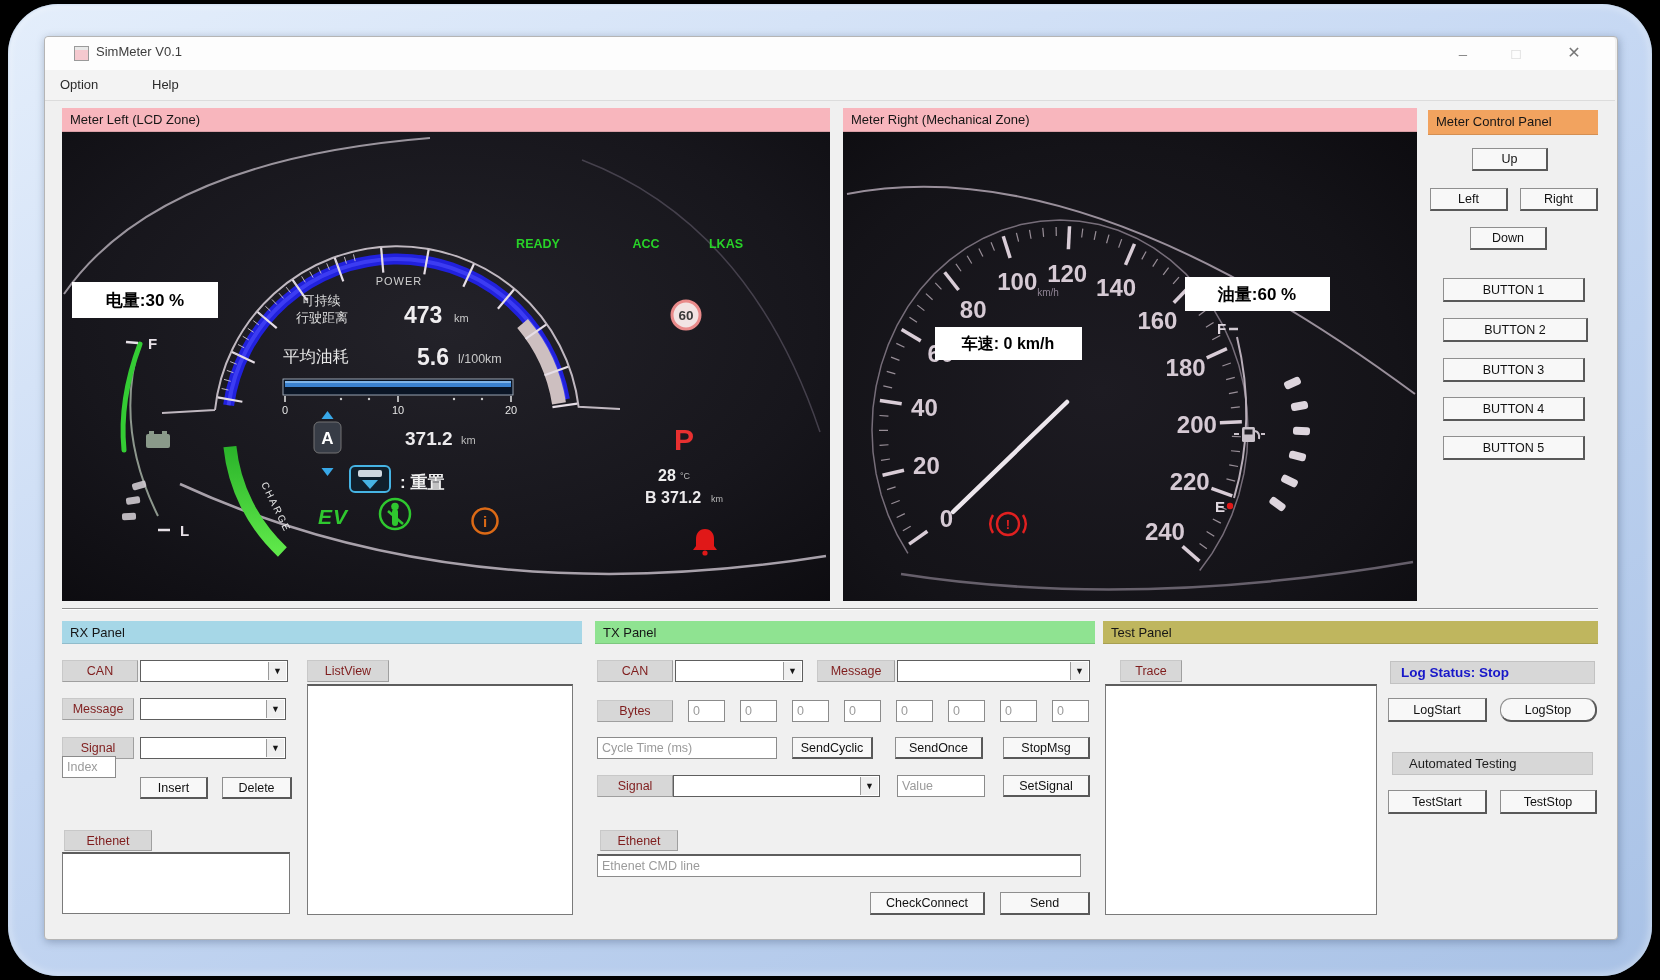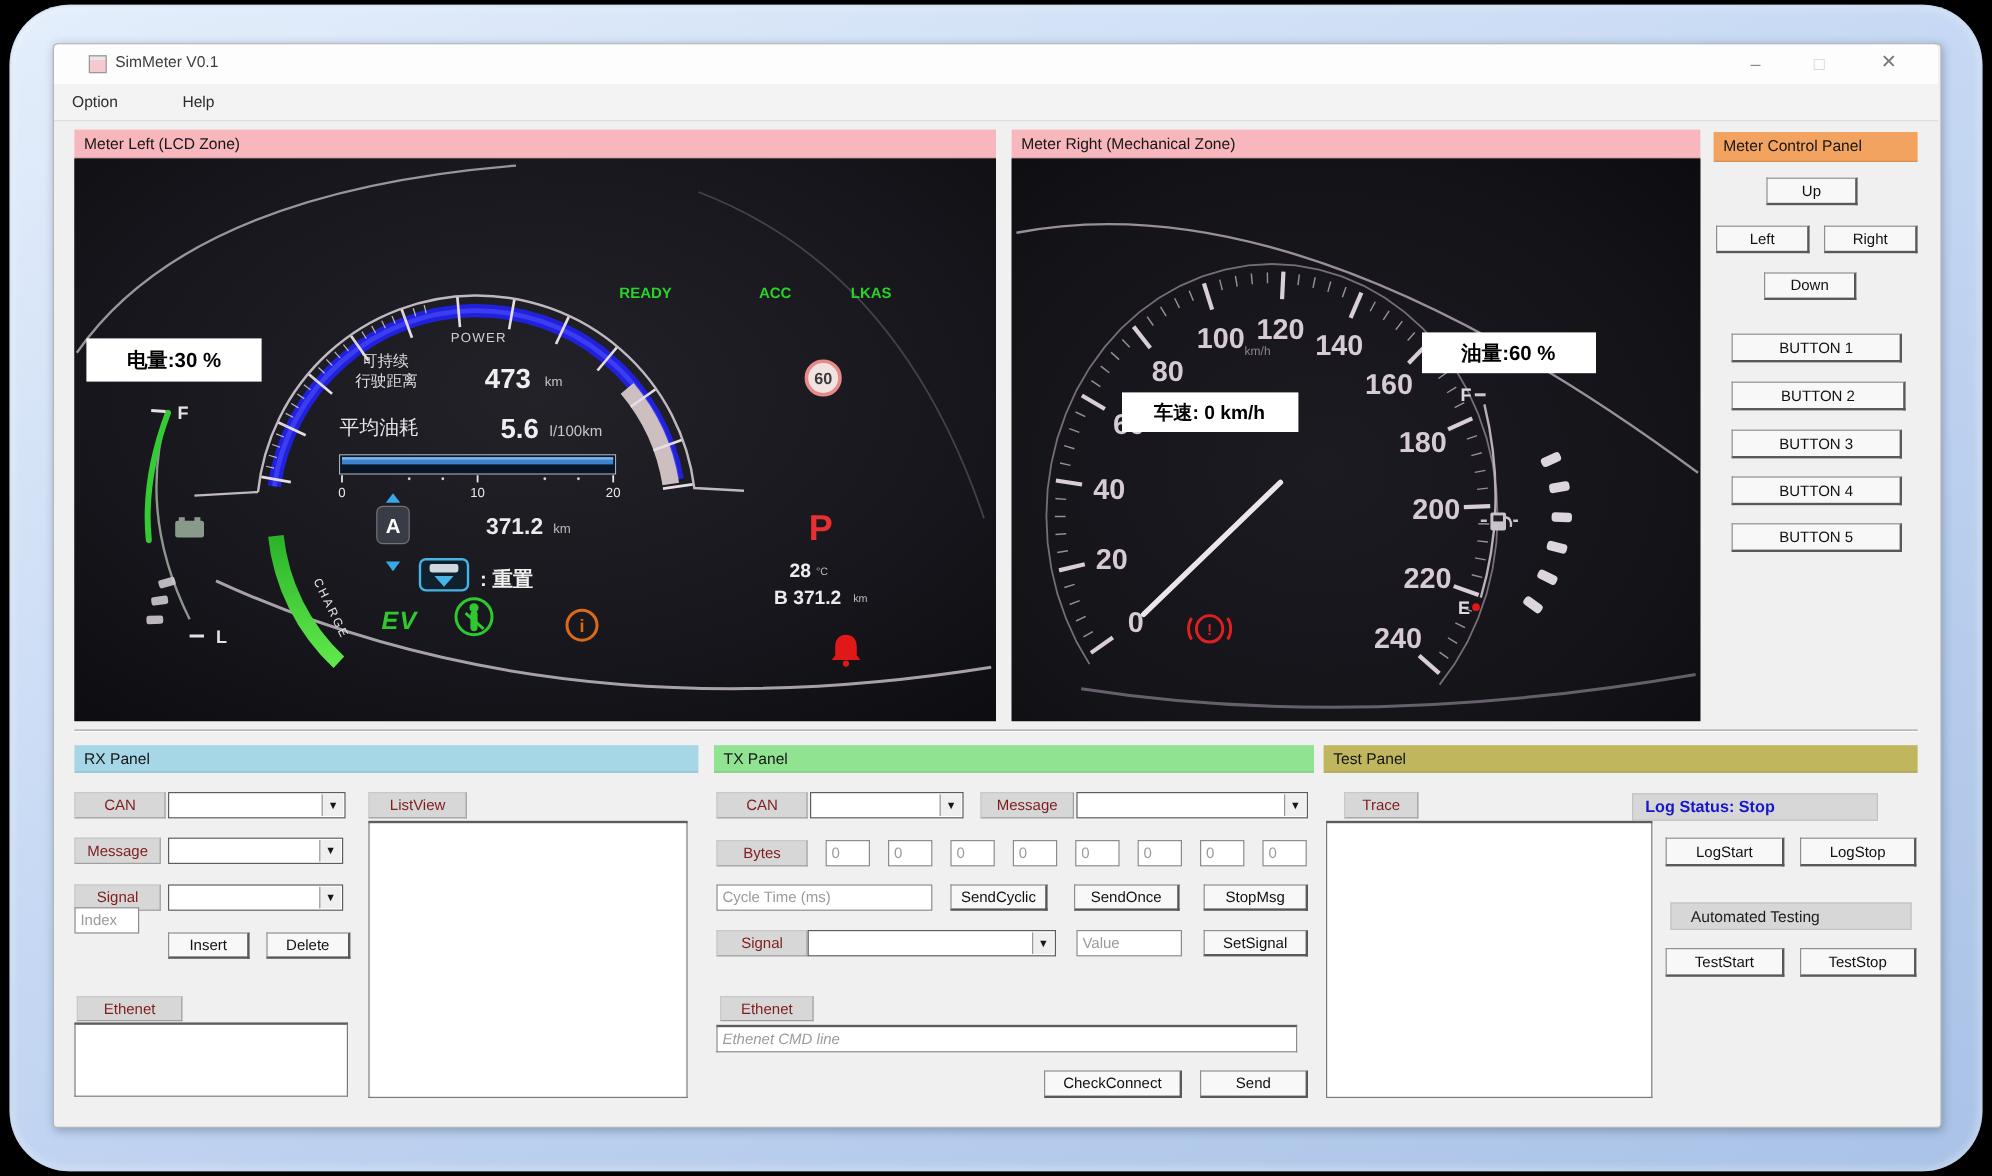--- a/index.html
+++ b/index.html
@@ -422,26 +422,26 @@
   <div class="btn" style="left:792px;top:737px;width:81px;height:22px;">SendCyclic</div>
   <div class="btn" style="left:895px;top:737px;width:88px;height:22px;">SendOnce</div>
   <div class="btn" style="left:1003px;top:737px;width:87px;height:22px;">StopMsg</div>
   <div class="glabel" style="left:597px;top:775px;width:76px;height:22px;">Signal</div>
   <div class="combo" style="left:673px;top:775px;width:207px;height:22px;">
       <span class="arrow">▼</span>
     </div>
   <input class="tbox" style="left: 897px; top: 775px; width: 88px; height: 22px;" placeholder="Value">
   <div class="btn" style="left:1003px;top:775px;width:87px;height:22px;">SetSignal</div>
   <div class="glabel" style="left:600px;top:830px;width:78px;height:21px;">Ethenet</div>
-  <input class="tbox" style="left: 597px; top: 854px; width: 484px; height: 23px; border-top: 2px solid rgb(93, 93, 93); font-style: italic;" placeholder="Ethenet CMD line">
+  <input class="tbox" style="left: 597px; top: 854px; width: 484px; height: 23px; border-top: 2px solid rgb(93, 93, 93);" placeholder="Ethenet CMD line">
   <div class="btn" style="left:870px;top:892px;width:115px;height:23px;">CheckConnect</div>
   <div class="btn" style="left:1000px;top:892px;width:90px;height:23px;">Send</div>
 
   <div class="phead" style="left:1103px;top:621px;width:495px;height:23px;background:#bfb65e;">Test Panel</div>
   <div class="glabel" style="left:1120px;top:660px;width:62px;height:22px;">Trace</div>
   <div class="listbox" style="left:1105px;top:684px;width:272px;height:231px;"></div>
-  <div class="logstatus" style="left:1360px;top:661px;width:205px;height:23px;">Log Status: Stop</div>
+  <div class="logstatus" style="left:1390px;top:661px;width:205px;height:23px;">Log Status: Stop</div>
   <div class="btn" style="left:1388px;top:698px;width:99px;height:24px;">LogStart</div>
-  <div class="btn" style="left:1500px;top:698px;width:97px;height:24px;">LogStop</div>
+  <div class="btn" style="left:1500px;top:698px;width:97px;height:24px;border-radius:11px;">LogStop</div>
   <div class="autotest" style="left:1392px;top:752px;width:201px;height:23px;">Automated Testing</div>
   <div class="btn" style="left:1388px;top:790px;width:99px;height:24px;">TestStart</div>
   <div class="btn" style="left:1500px;top:790px;width:97px;height:24px;">TestStop</div>
 </div>
 
 </body></html>

